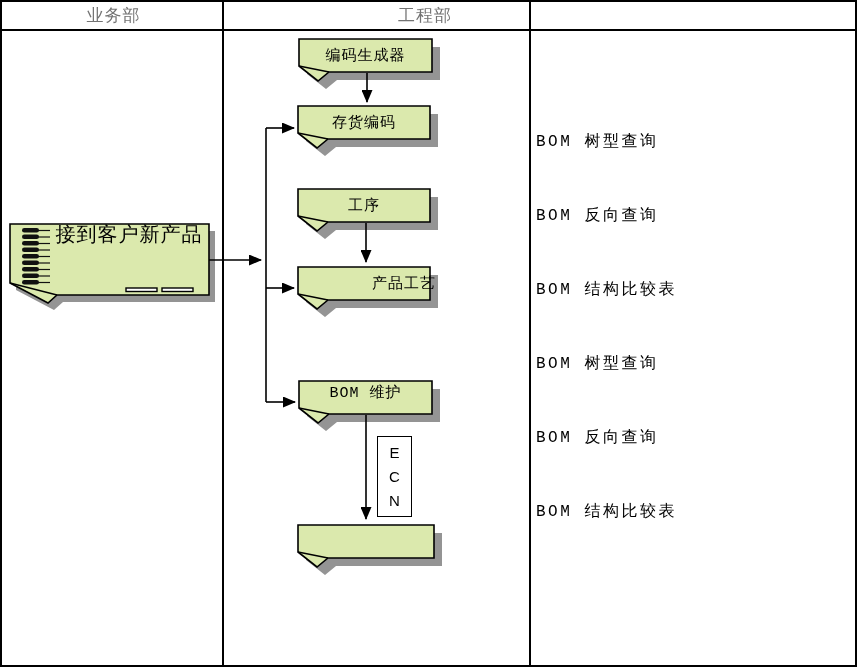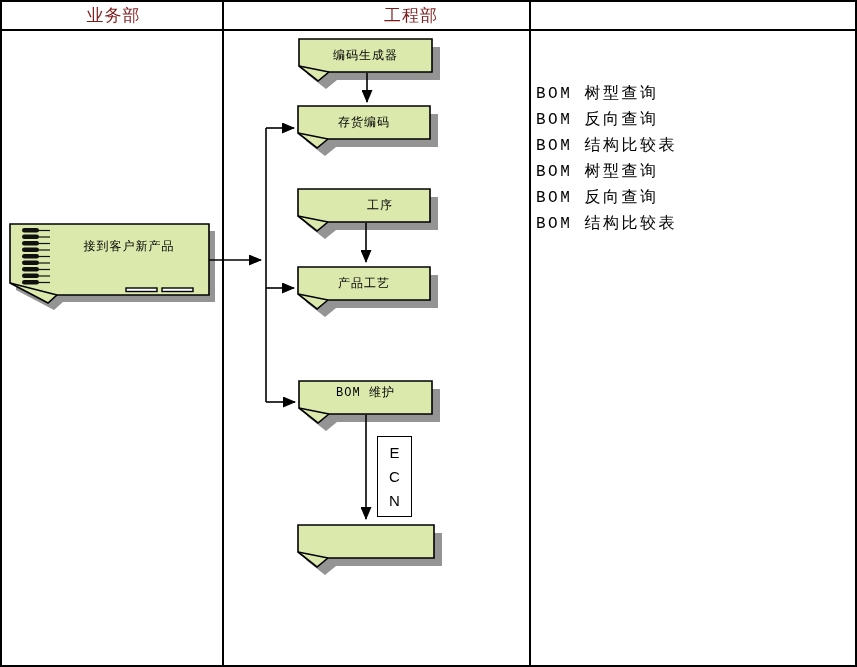--- a/index.html
+++ b/index.html
@@ -10,59 +10,59 @@
     background:var(--background,#fff);
     font-family:"Liberation Sans","DejaVu Sans",sans-serif;
     overflow:hidden;
   }
   
   .hline{position:absolute;left:0;width:853px;height:2px;background:var(--grid-line,#000);}
   .vline{position:absolute;top:0;width:2px;height:663px;background:var(--grid-line,#000);}
   .lane-header{
     position:absolute;top:0;height:27px;
     display:flex;align-items:center;justify-content:center;
-    font-size:17px;color:#7f1d1d;letter-spacing:1px;
+    font-size:17px;color:#737373;letter-spacing:1px;
   }
   
   svg.diagram{position:absolute;left:0;top:0;}
   .node-shadow{fill:var(--shadow,#949494);stroke:none;}
   .node-body{fill:var(--node-fill,#dbe9ad);stroke:var(--node-border,#000);stroke-width:1.6;}
   .crease{fill:none;stroke:var(--node-border,#000);stroke-width:1.3;}
   .flowline{fill:none;stroke:#000;stroke-width:1.6;}
   .coil-loop{fill:#111;stroke:none;}
   .coil-tail{stroke:#111;stroke-width:1.2;}
   .sig-line{fill:#fff;stroke:#000;stroke-width:1.4;}
   
   .node-label{
     position:absolute;display:flex;align-items:center;justify-content:center;
-    font-size:12px;color:#000;letter-spacing:1px;white-space:nowrap;
+    font-size:15px;color:#000;letter-spacing:1px;white-space:nowrap;
     font-family:"Liberation Mono","DejaVu Sans Mono",monospace;
   }
   
   .ecn-box{
     position:absolute;left:375px;top:434px;width:33px;height:79px;
     background:#fff;border:1.6px solid #000;
     display:flex;flex-direction:column;align-items:center;justify-content:space-evenly;
     font-size:15px;color:#000;font-family:"Liberation Sans",sans-serif;
   }
   
   .reports{
     position:absolute;left:534px;top:79px;
     font-family:"Liberation Mono","DejaVu Sans Mono",monospace;
     font-size:16px;color:#000;
   }
-  .report-line{height:26px;line-height:26px;letter-spacing:2.5px;white-space:nowrap;}
+  .report-line{height:26px;line-height:26px;letter-spacing:2.5px;white-space:nowrap;margin-top:48px;}
 </style>
 </head>
 <body>
 
 <div class="canvas">
 
   <div class="lane-header" style="left:2px;width:219px;">业务部</div>
-  <div class="lane-header" style="left:224px;width:370px;">工程部</div>
+  <div class="lane-header" style="left:238px;width:370px;">工程部</div>
 
   <div class="hline" style="top:27px;"></div>
   <div class="vline" style="left:220px;"></div>
   <div class="vline" style="left:527px;"></div>
 
   <svg class="diagram" width="853" height="663" viewBox="0 0 853 663">
     <defs>
       <marker id="arrow" markerUnits="userSpaceOnUse" markerWidth="13" markerHeight="11" viewBox="0 0 13 11" refX="12" refY="5.5" orient="auto">
         <path d="M0,0 L13,5.5 L0,11 Z" fill="#000"></path>
       </marker>
@@ -133,25 +133,25 @@
     <g>
       <path class="node-body" d="M297,379 L430,379 L430,412 L327,412 L316,421 L297,406 Z"></path>
       <path class="crease" d="M297,406 L327,412"></path>
     </g>
     <g>
       <path class="node-body" d="M296,523 L432,523 L432,556 L326,556 L315,565 L296,550 Z"></path>
       <path class="crease" d="M296,550 L326,556"></path>
     </g>
   </svg>
 
-  <div class="node-label" style="left:48px;top:224px;width:158px;height:40px;font-size:12px;">接到客户新产品</div>
+  <div class="node-label" style="left:48px;top:212px;width:158px;height:40px;font-size:20px;">接到客户新产品</div>
   <div class="node-label" style="left:297px;top:37px;width:133px;height:33px;">编码生成器</div>
   <div class="node-label" style="left:296px;top:104px;width:132px;height:33px;">存货编码</div>
-  <div class="node-label" style="left:296px;top:187px;width:132px;height:33px;padding-left:16px;">工序</div>
-  <div class="node-label" style="left:296px;top:265px;width:132px;height:33px;">产品工艺</div>
+  <div class="node-label" style="left:296px;top:187px;width:132px;height:33px;">工序</div>
+  <div class="node-label" style="left:296px;top:265px;width:132px;height:33px;padding-left:40px;">产品工艺</div>
   <div class="node-label" style="left:297px;top:379px;width:133px;height:22px;">BOM 维护</div>
 
   <div class="ecn-box">
     <span>E</span>
     <span>C</span>
     <span>N</span>
   </div>
 
   <div class="reports">
     <div class="report-line">BOM 树型查询</div>

